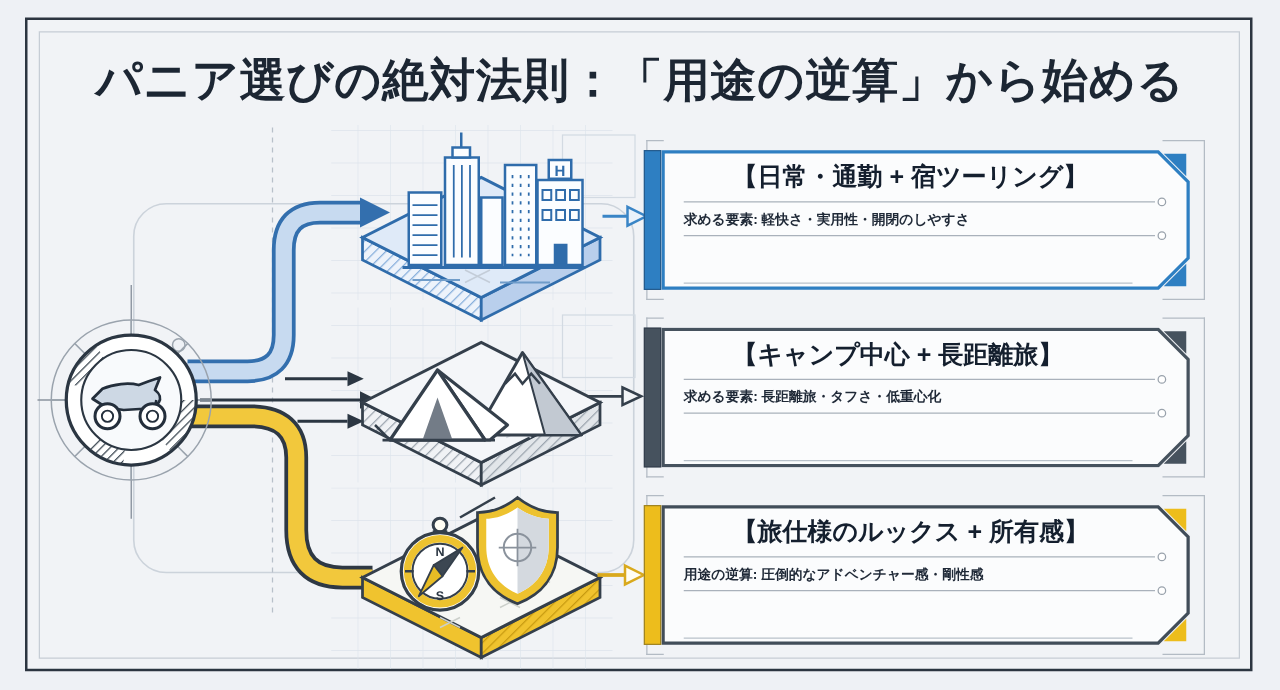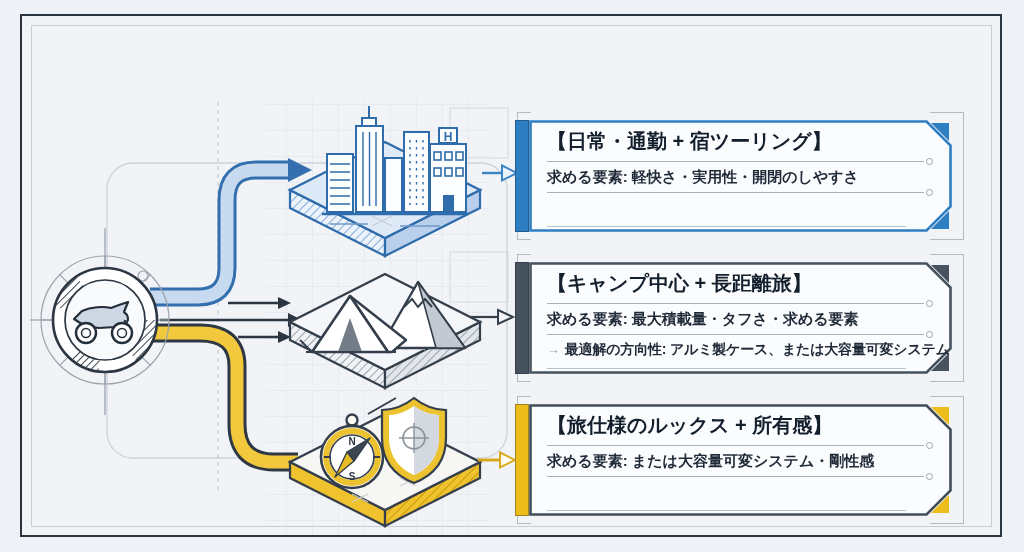--- a/index.html
+++ b/index.html
@@ -23,36 +23,37 @@
   .branch{position:absolute;left:515px;width:437px;height:112px;}
   .branch .bracket{position:absolute;border:1.5px solid #b3bbc4;box-sizing:border-box;z-index:0;}
   .branch .bracket-r{right:-12px;top:-8px;bottom:-8px;width:34px;border-left:none;}
   .branch .bracket-l{left:2px;top:-8px;bottom:-8px;width:14px;border-right:none;}
   .branch .bar{position:absolute;left:0;top:0;bottom:0;width:14px;
     background:var(--accent);border:1px solid rgba(20,30,45,.35);box-sizing:border-box;z-index:2;}
   .branch .frame-svg{position:absolute;left:14px;top:0;width:423px;height:112px;z-index:1;}
   .branch .frame-svg .plate{fill:#fbfcfd;stroke:var(--border);stroke-width:2.6;}
   .branch .frame-svg .corner{fill:var(--accent);}
   .branch .content{position:absolute;left:14px;top:0;width:423px;height:112px;z-index:3;}
-  .box-title{padding:8px 16px 6px 18px;font-size:20px;font-weight:bold;color:#141f2e;white-space:nowrap;}
+  .box-title{padding:8px 16px 6px 18px;font-size:20px;font-weight:bold;color:#141f2e;white-space:nowrap;margin-left:39px;}
   .divider{height:1px;background:#a9b1bb;margin:0 28px 0 18px;position:relative;}
   .divider::after{content:"";position:absolute;right:-9px;top:-3px;width:5px;height:5px;
     border:1.2px solid #99a2ac;border-radius:50%;background:#fff;}
-  .row{padding:6px 10px 5px 18px;font-size:15px;font-weight:bold;color:#1f2937;white-space:nowrap;}
+  .row{padding:6px 10px 5px 18px;font-size:11px;font-weight:bold;color:#1f2937;white-space:nowrap;}
   .row .arrow-glyph{color:#98a1ab;font-weight:bold;margin-right:5px;font-size:13px;}
   .row-last{font-size:14px;letter-spacing:-.2px;}
   .bottom-line{position:absolute;left:18px;right:46px;bottom:5px;height:1px;background:#b9c1ca;}
 </style>
 </head>
 <body>
 
 <div class="canvas">
   <div class="frame-outer"></div>
   <div class="frame-inner"></div>
 
+  <div class="main-title">パニア選びの絶対法則：「用途の逆算」から始める</div>
 
   <svg class="diagram" width="540" height="552" viewBox="0 0 540 552">
     <defs>
       <pattern id="gridP" width="26" height="26" patternUnits="userSpaceOnUse">
         <path d="M26 0H0V26" fill="none" stroke="#dde4ec" stroke-width="1"></path>
       </pattern>
       <pattern id="hatchBlue" width="6" height="6" patternUnits="userSpaceOnUse" patternTransform="rotate(45)">
         <line x1="0" y1="0" x2="0" y2="6" stroke="#86aedb" stroke-width="2"></line>
       </pattern>
       <pattern id="hatchGray" width="6" height="6" patternUnits="userSpaceOnUse" patternTransform="rotate(45)">
@@ -242,37 +243,36 @@
     <div class="bracket bracket-r"></div>
     <div class="bar"></div>
     <svg class="frame-svg" viewBox="0 0 423 112">
       <polygon class="plate" points="1.5,1.5 397.5,1.5 421.5,25.5 421.5,86.5 397.5,110.5 1.5,110.5"></polygon>
       <polygon class="corner" points="402,3 420,3 420,21"></polygon>
       <polygon class="corner" points="420,91 420,109 402,109"></polygon>
     </svg>
     <div class="content">
       <div class="box-title">【キャンプ中心 + 長距離旅】</div>
       <div class="divider"></div>
-      <div class="row">求める要素: 最大積載量・タフさ・求める要素</div>
-      <div class="divider"></div>
-      <div class="row row-last"><span class="arrow-glyph">→</span><span>最適解の方向性: アルミ製ケース、または大容量可変システム</span></div>
+      <div class="row">求める要素: 長距離旅・タフさ・低重心化</div>
+      <div class="divider"></div>
       <div class="bottom-line"></div>
     </div>
   </div>
 
   <div class="branch" style="top: 404px; --accent: #edbd1c; --border: #414d59;">
     <div class="bracket bracket-l"></div>
     <div class="bracket bracket-r"></div>
     <div class="bar"></div>
     <svg class="frame-svg" viewBox="0 0 423 112">
       <polygon class="plate" points="1.5,1.5 397.5,1.5 421.5,25.5 421.5,86.5 397.5,110.5 1.5,110.5"></polygon>
       <polygon class="corner" points="402,3 420,3 420,21"></polygon>
       <polygon class="corner" points="420,91 420,109 402,109"></polygon>
     </svg>
     <div class="content">
       <div class="box-title">【旅仕様のルックス + 所有感】</div>
       <div class="divider"></div>
-      <div class="row">求める要素: または大容量可変システム・剛性感</div>
+      <div class="row">用途の逆算: 圧倒的なアドベンチャー感・剛性感</div>
       <div class="divider"></div>
       <div class="bottom-line"></div>
     </div>
   </div>
 </div>
 
 </body></html>

